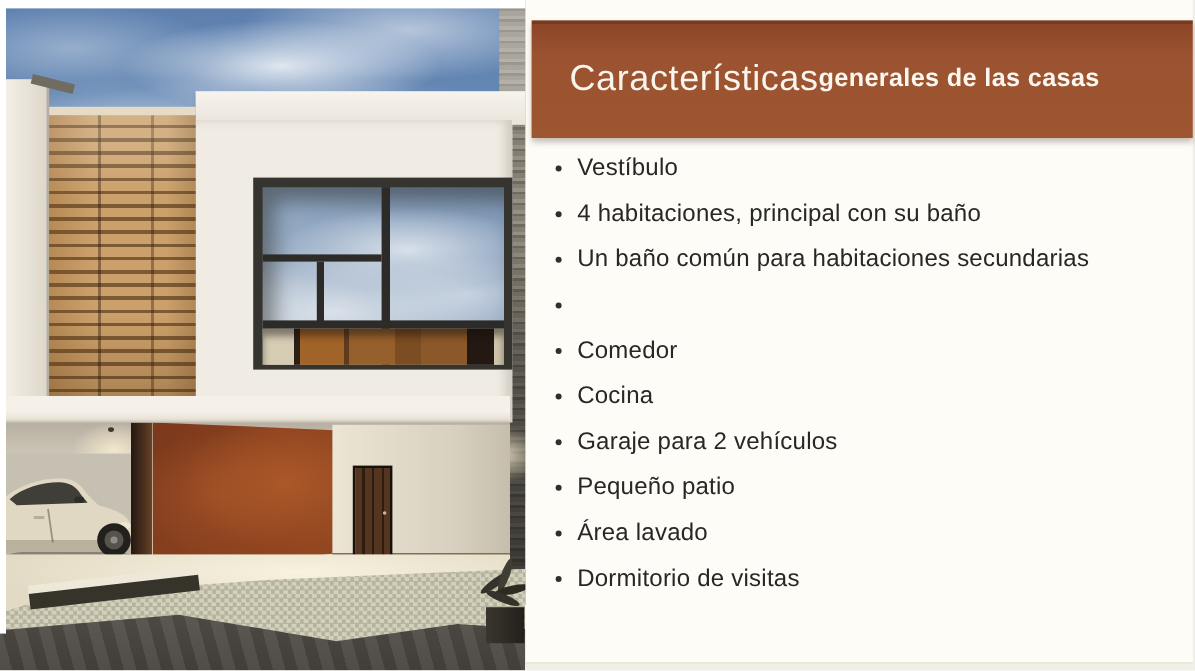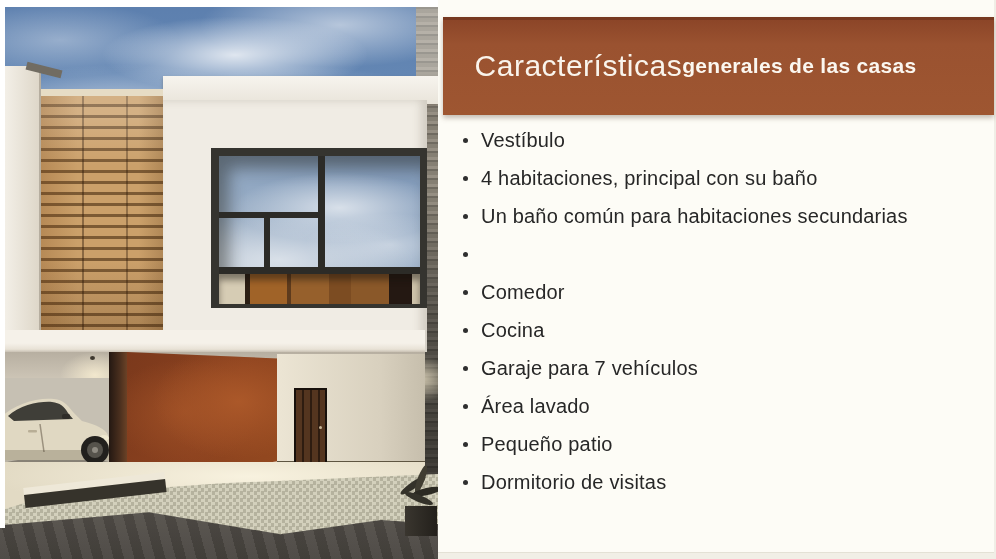--- a/index.html
+++ b/index.html
@@ -237,31 +237,31 @@
           <span class="txt">Comedor</span>
         </li>
 
         <li class="feature">
           <span class="dot"></span>
           <span class="txt">Cocina</span>
         </li>
 
         <li class="feature">
           <span class="dot"></span>
-          <span class="txt">Garaje para 7 vehículos</span>
+          <span class="txt">Garaje para 2 vehículos</span>
+        </li>
+
+        <li class="feature">
+          <span class="dot"></span>
+          <span class="txt">Pequeño patio</span>
         </li>
 
         <li class="feature">
           <span class="dot"></span>
           <span class="txt">Área lavado</span>
-        </li>
-
-        <li class="feature">
-          <span class="dot"></span>
-          <span class="txt">Pequeño patio</span>
         </li>
 
         <li class="feature">
           <span class="dot"></span>
           <span class="txt">Dormitorio de visitas</span>
         </li>
       </ul>
 
     <div class="bottom-strip"></div>
   </div>

